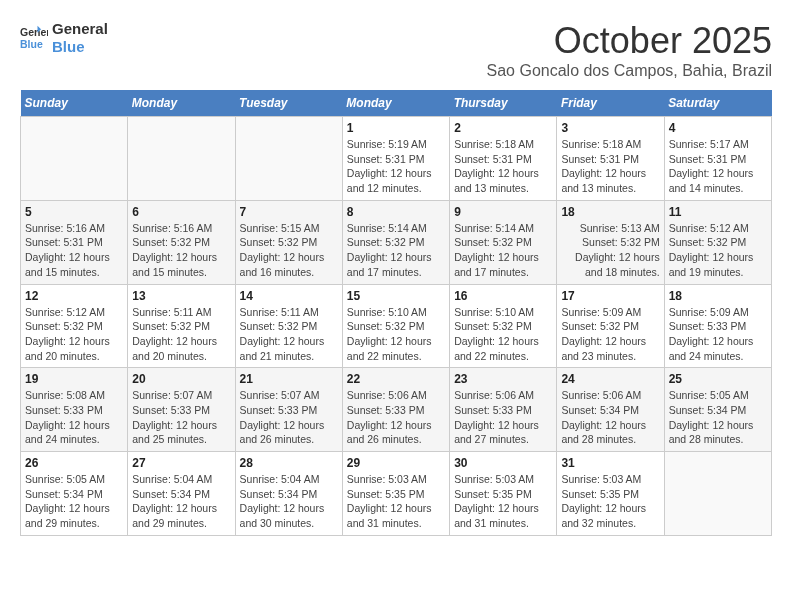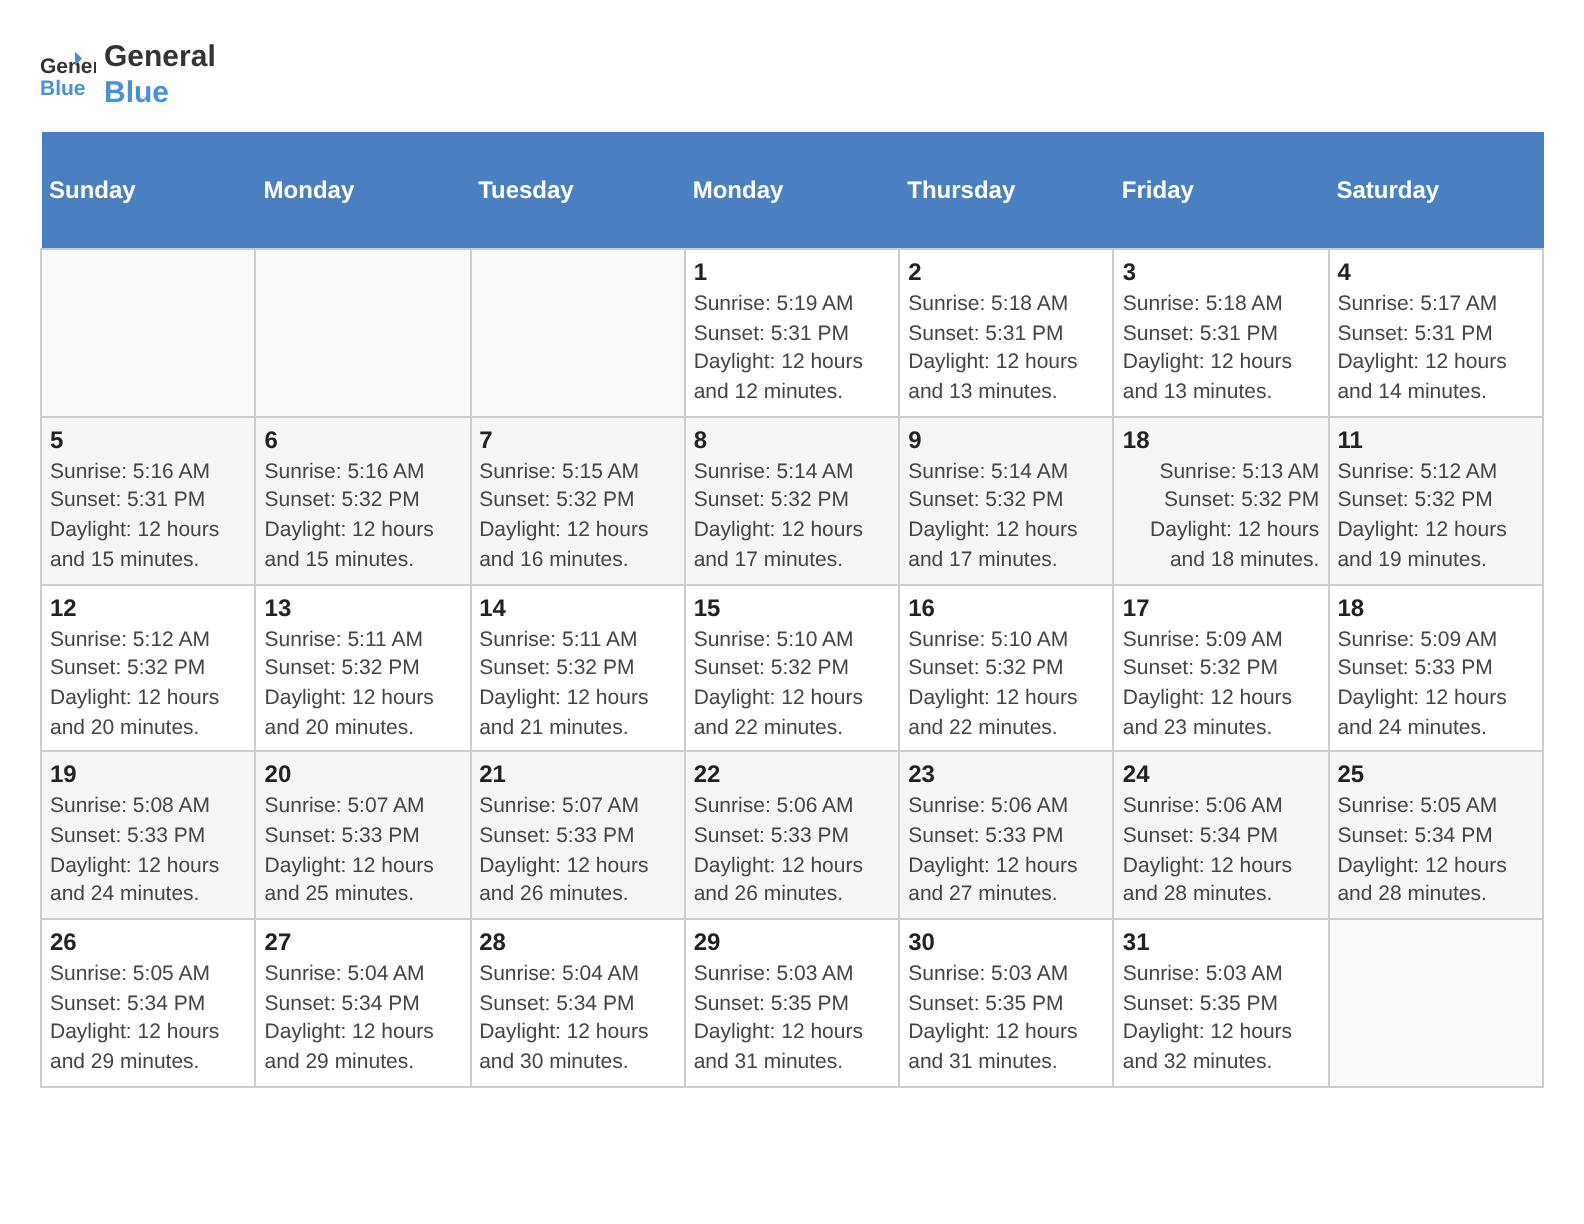--- a/index.html
+++ b/index.html
@@ -38,24 +38,25 @@
       color: #555;
     }
     .calendar {
       width: 100%;
       border-collapse: collapse;
       font-size: 11px;
     }
     .calendar th {
       background-color: #4a7fc1;
       color: #fff;
-      padding: 22px 4px;
+      padding: 6px 4px;
       text-align: left;
       font-weight: bold;
       font-size: 12px;
+      font-style: italic;
     }
     .calendar td {
       border: 1px solid #ccc;
       vertical-align: top;
       padding: 4px;
       width: calc(100% / 7);
       min-height: 80px;
       background: #fff;
     }
     .calendar tr:nth-child(even) td {
@@ -84,20 +85,24 @@
     <svg class="logo-icon" viewBox="0 0 32 32">
       <text x="0" y="14" font-size="12" font-weight="bold" fill="#333">General</text>
       <text x="0" y="27" font-size="12" font-weight="bold" fill="#4a90d9">Blue</text>
       <polygon points="22,4 30,12 26,8 22,12" fill="#4a90d9" transform="translate(-2, -2)"></polygon>
     </svg>
     <div style="display:flex;flex-direction:column;line-height:1.2">
       <span style="font-size:15px;font-weight:bold;color:#333;">General</span>
       <span style="font-size:15px;font-weight:bold;color:#4a90d9;">Blue</span>
     </div>
   </div>
+  <div class="title-block">
+    <div class="month-title">October 2025</div>
+    <div class="location-title">Sao Goncalo dos Campos, Bahia, Brazil</div>
+  </div>
 </div>
 
 <table class="calendar">
   <thead>
     <tr>
     <th>Sunday</th>
         <th>Monday</th>
         <th>Tuesday</th>
         <th>Monday</th>
         <th>Thursday</th>

